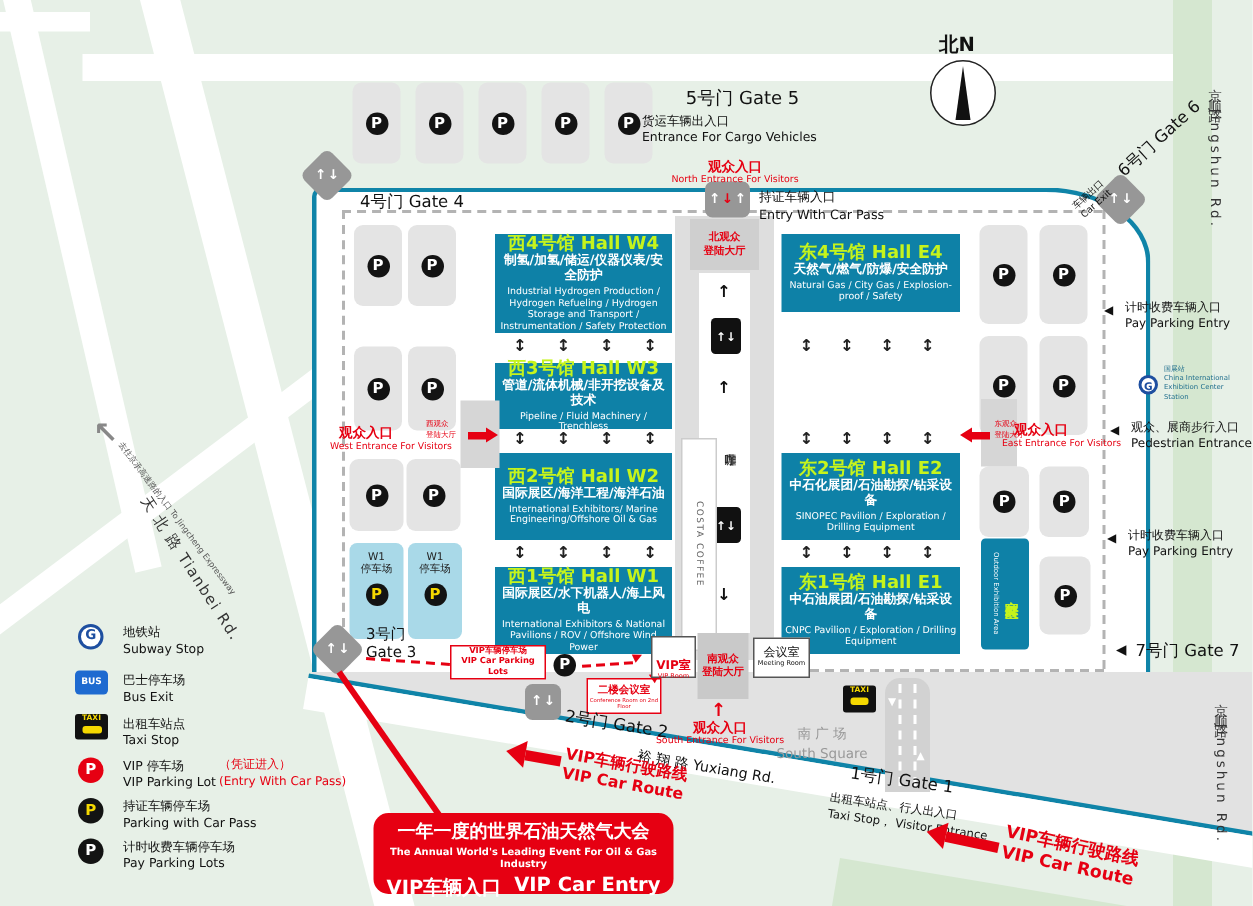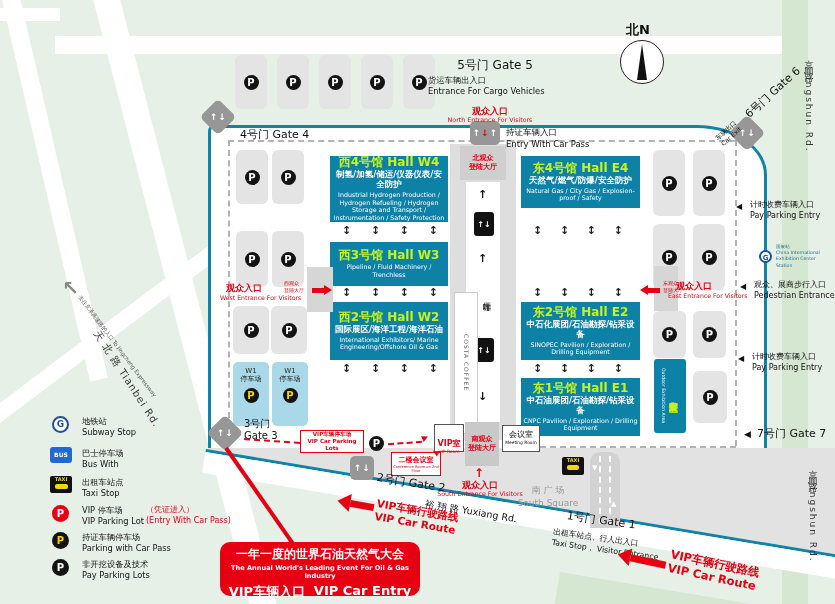--- a/index.html
+++ b/index.html
@@ -133,26 +133,32 @@
     <span class="vtext" style="font-size:9px;font-weight:bold;color:#c6f41c;letter-spacing:1px">室外展区</span>
   </div>
 
   <div class="abs hall" style="left:330px;top:156px;width:118px;height:66px">
     <div class="t">西4号馆  Hall W4</div>
     <div class="s">制氢/加氢/储运/仪器仪表/安全防护</div>
     <div class="e">Industrial Hydrogen Production / Hydrogen Refueling / Hydrogen Storage and Transport / Instrumentation / Safety Protection</div>
   </div>
   <div class="abs hall" style="left:330px;top:242px;width:118px;height:44px">
     <div class="t">西3号馆  Hall W3</div>
+    <div class="s">管道/流体机械/非开挖设备及技术</div>
     <div class="e">Pipeline / Fluid Machinery / Trenchless</div>
   </div>
   <div class="abs hall" style="left:330px;top:302px;width:118px;height:58px">
     <div class="t">西2号馆  Hall W2</div>
     <div class="s">国际展区/海洋工程/海洋石油</div>
     <div class="e">International Exhibitors/ Marine Engineering/Offshore Oil &amp; Gas</div>
+  </div>
+  <div class="abs hall" style="left:330px;top:378px;width:118px;height:58px">
+    <div class="t">西1号馆  Hall W1</div>
+    <div class="s">国际展区/水下机器人/海上风电</div>
+    <div class="e">International Exhibitors &amp; National Pavilions / ROV / Offshore Wind Power</div>
   </div>
 
   <div class="abs hall" style="left:521px;top:156px;width:119px;height:52px">
     <div class="t">东4号馆  Hall E4</div>
     <div class="s">天然气/燃气/防爆/安全防护</div>
     <div class="e">Natural Gas / City Gas / Explosion-proof / Safety</div>
   </div>
   <div class="abs hall" style="left:521px;top:302px;width:119px;height:58px">
     <div class="t">东2号馆  Hall E2</div>
     <div class="s">中石化展团/石油勘探/钻采设备</div>
@@ -368,37 +374,37 @@
 VIP Car Route</div>
 
   <div class="abs" style="left:102px;top:328px;font-size:10px;color:#333;transform:rotate(57deg);transform-origin:left top;white-space:nowrap;letter-spacing:1px">天 北 路  Tianbei Rd.</div>
   <div class="abs" style="left:62px;top:276px;font-size:20px;font-weight:bold;color:#888">↖</div>
   <div class="abs prel" style="left:82px;top:294px;font-size:5.5px;color:#555;transform:rotate(53deg);transform-origin:left top;line-height:1.4;white-space:nowrap">去往京承高速路的入口
 To Jingcheng Expressway</div>
 
   <div class="abs" style="left:52px;top:416px;width:17px;height:17px;border:2.5px solid #1e4fa0;border-radius:50%;background:#fff;color:#1e4fa0;font-size:9px;font-weight:bold;text-align:center;line-height:13px;box-sizing:border-box">G</div>
   <div class="abs legend-t prel" style="left:82px;top:416px"><span>地铁站</span><br><span>Subway Stop</span></div>
   <div class="abs" style="left:50px;top:447px;width:22px;height:16px;background:#1e6ad0;border-radius:3px;color:#fff;font-size:6px;font-weight:bold;text-align:center;line-height:16px">BUS</div>
-  <div class="abs legend-t prel" style="left:82px;top:448px"><span>巴士停车场</span><br><span>Bus With</span></div>
+  <div class="abs legend-t prel" style="left:82px;top:448px"><span>巴士停车场</span><br><span>Bus Exit</span></div>
   <div class="abs" style="left:50px;top:476px;width:22px;height:17px;background:#111;border-radius:2px;text-align:center">
     <div style="font-size:5px;font-weight:bold;color:#f5d800;line-height:7px">TAXI</div>
     <div style="width:13px;height:5px;background:#f5d800;border-radius:2px;margin:1px auto 0"></div>
   </div>
   <div class="abs legend-t prel" style="left:82px;top:477px"><span>出租车站点</span><br><span>Taxi Stop</span></div>
   <span class="abs pcirc redp" style="left:52px;top:505px;width:17px;height:17px;line-height:17px">P</span>
   <div class="abs legend-t prel" style="left:82px;top:505px"><span>VIP 停车场</span><br><span>VIP Parking Lot</span></div>
   <div class="abs prel red" style="left:146px;top:505px;font-size:8px;line-height:1.35">（凭证进入）
 (Entry With Car Pass)</div>
   <span class="abs pcirc yel" style="left:52px;top:532px;width:17px;height:17px;line-height:17px">P</span>
   <div class="abs legend-t prel" style="left:82px;top:532px"><span>持证车辆停车场</span><br><span>Parking with Car Pass</span></div>
   <span class="abs pcirc" style="left:52px;top:559px;width:17px;height:17px;line-height:17px">P</span>
-  <div class="abs legend-t prel" style="left:82px;top:559px"><span>非开挖设备及技术</span><br><span>Pay Parking Lots</span></div>
+  <div class="abs legend-t prel" style="left:82px;top:559px"><span>计时收费车辆停车场</span><br><span>Pay Parking Lots</span></div>
 
   <div class="abs" style="left:226px;top:446px;width:120px;height:4px;background:#e60012;transform:rotate(55deg);transform-origin:left center"></div>
-  <div class="abs" style="left:220px;top:542px;width:200px;height:54px;background:#e60012;border-radius:10px;color:#fff;text-align:center;padding-top:4px;box-sizing:border-box">
+  <div class="abs" style="left:249px;top:542px;width:200px;height:54px;background:#e60012;border-radius:10px;color:#fff;text-align:center;padding-top:4px;box-sizing:border-box">
     <div style="font-size:12px;font-weight:bold">一年一度的世界石油天然气大会</div>
     <div style="font-size:6.6px;font-weight:bold;margin-top:1px">The Annual World's Leading Event For Oil &amp; Gas Industry</div>
     <div style="display:flex;justify-content:space-evenly;font-size:13px;font-weight:bold;margin-top:3px">
       <span>VIP车辆入口</span>
       <span>VIP Car Entry</span>
     </div>
   </div>
 
 </div>
 

